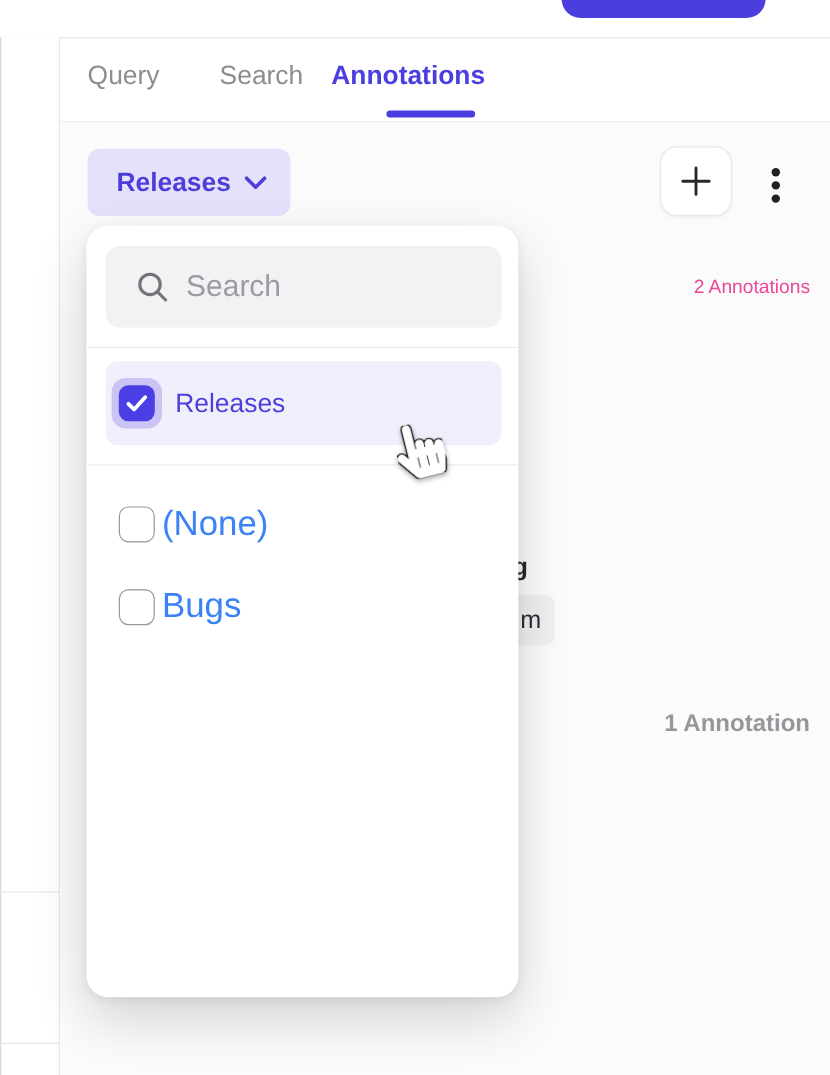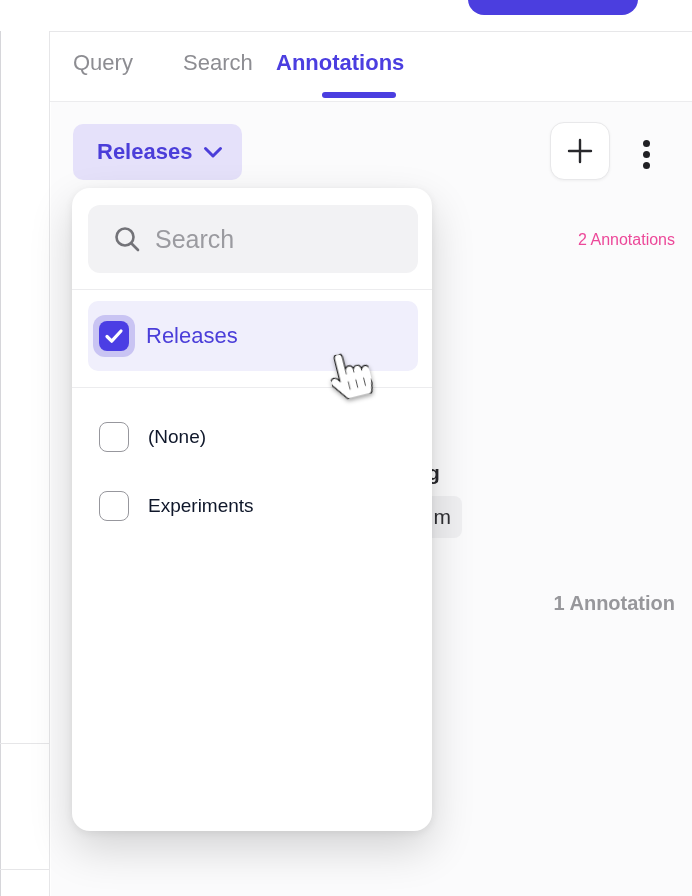--- a/index.html
+++ b/index.html
@@ -96,21 +96,21 @@
     display:flex; align-items:center; justify-content:center;
   }
   .selected-row .label{ margin-left:11px; font-size:22px; font-weight:500; color:#4B3ED9; }
 
   .options{ position:absolute; left:0; top:215px; width:360px; }
   .option-row{ height:68.6px; display:flex; align-items:center; cursor:pointer; }
   .check-box-off{
     width:30px; height:30px; margin-left:27px; border-radius:8px;
     background:#ffffff; border:1.5px solid #97979D;
   }
-  .option-row .label{ margin-left:19px; font-size:19px; font-weight:500; color:#0f172a; }
+  .option-row .label{ margin-left:6px; font-size:29px; font-weight:500; color:#3b82f6; }
 
   
   .cursor{
     position:absolute; left:330px; top:352px; width:40px; height:46px;
     transform:rotate(-14deg);
     filter:drop-shadow(0 2px 2px rgba(0,0,0,.35));
     pointer-events:none;
   }
 </style>
 </head>
@@ -184,21 +184,21 @@
 
   <div class="panel-divider-2"></div>
 
   <div class="options">
     <div class="option-row">
       <span class="check-box-off"></span>
       <span class="label">(None)</span>
     </div>
     <div class="option-row">
       <span class="check-box-off"></span>
-      <span class="label">Experiments</span>
+      <span class="label">Bugs</span>
     </div>
   </div>
 </div>
 
 <div class="cursor">
   <svg width="40" height="46" viewBox="0 0 448 512">
     <path fill="#ffffff" stroke="#1A1A1A" stroke-width="26" stroke-linejoin="round" paint-order="stroke" d="M448 240v96c0 3.084-.356 6.159-1.063 9.162l-32 136C410.686 499.23 394.562 512 376 512H168a40.004 40.004 0 0 1-32.35-16.473l-127.997-176c-12.993-17.866-9.043-42.883 8.822-55.876 17.867-12.994 42.884-9.043 55.877 8.823L104 315.992V40c0-22.091 17.908-40 40-40s40 17.909 40 40v200h8v-40c0-22.091 17.908-40 40-40s40 17.909 40 40v40h8v-24c0-22.091 17.908-40 40-40s40 17.909 40 40v24h8c0-22.091 17.908-40 40-40s40 17.909 40 40zm-256 80h-8v96h8v-96zm88 0h-8v96h8v-96zm88 0h-8v96h8v-96z"></path>
   </svg>
 </div>
 

